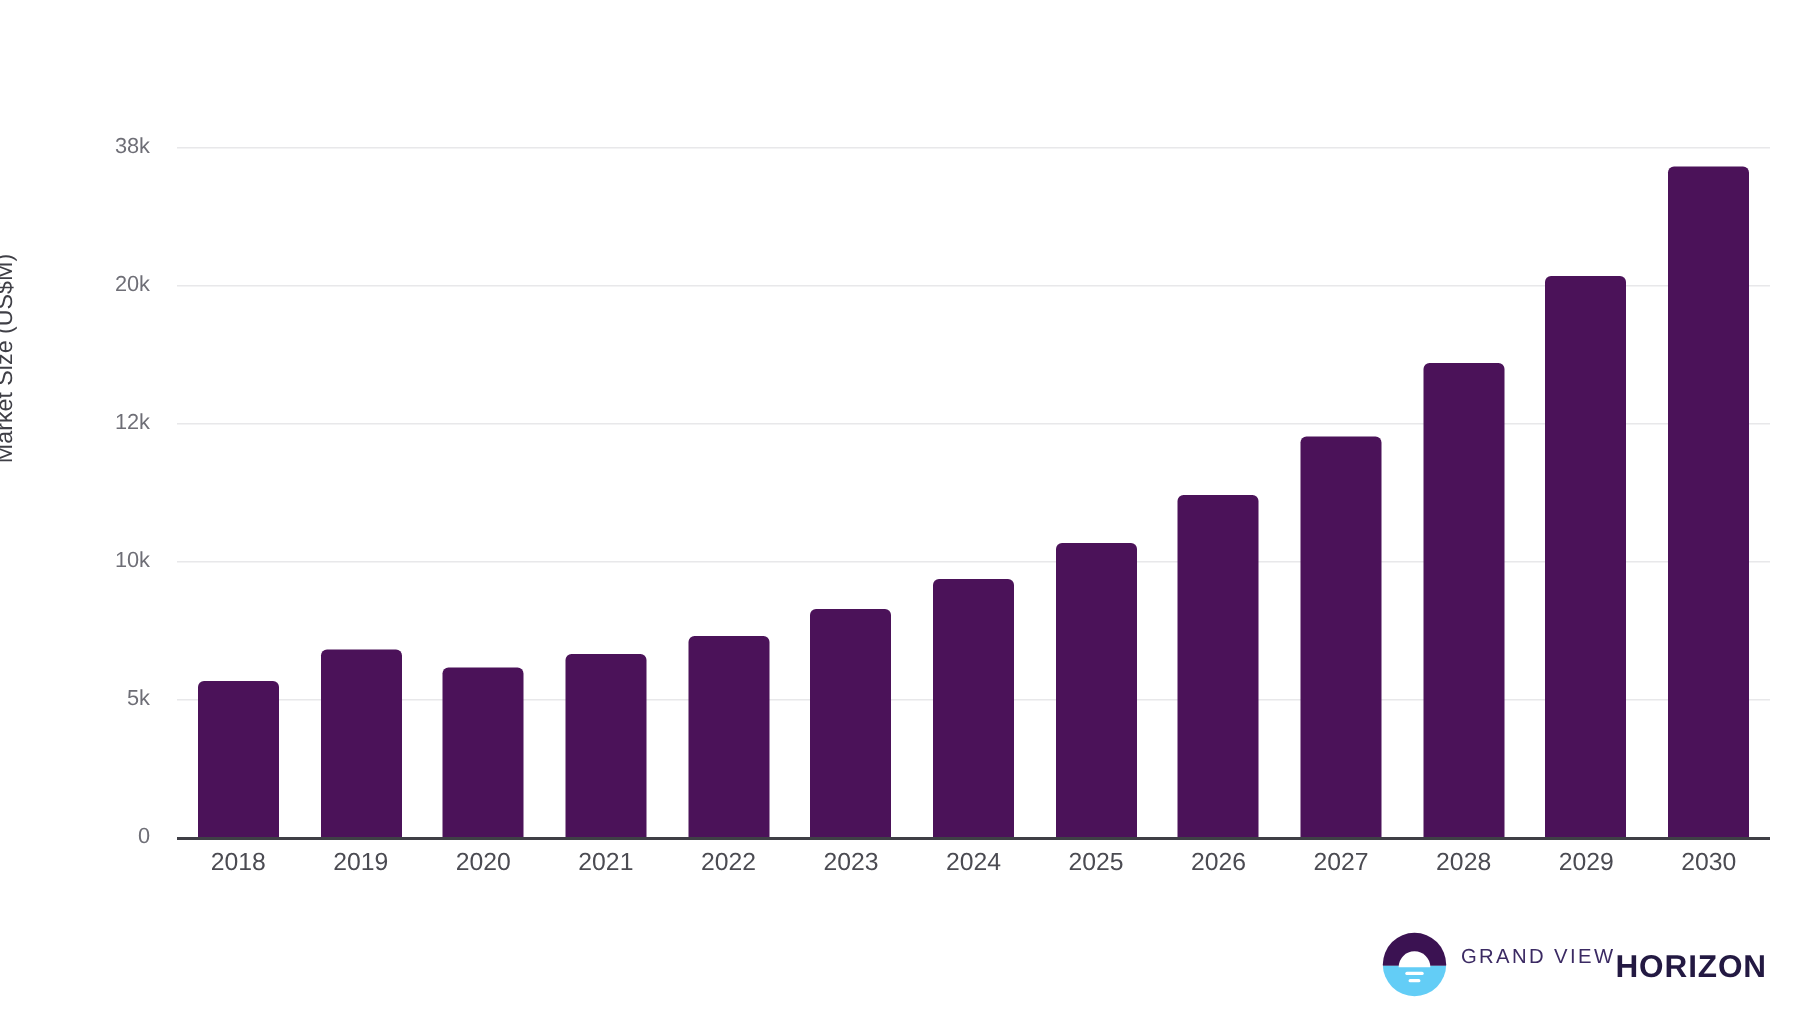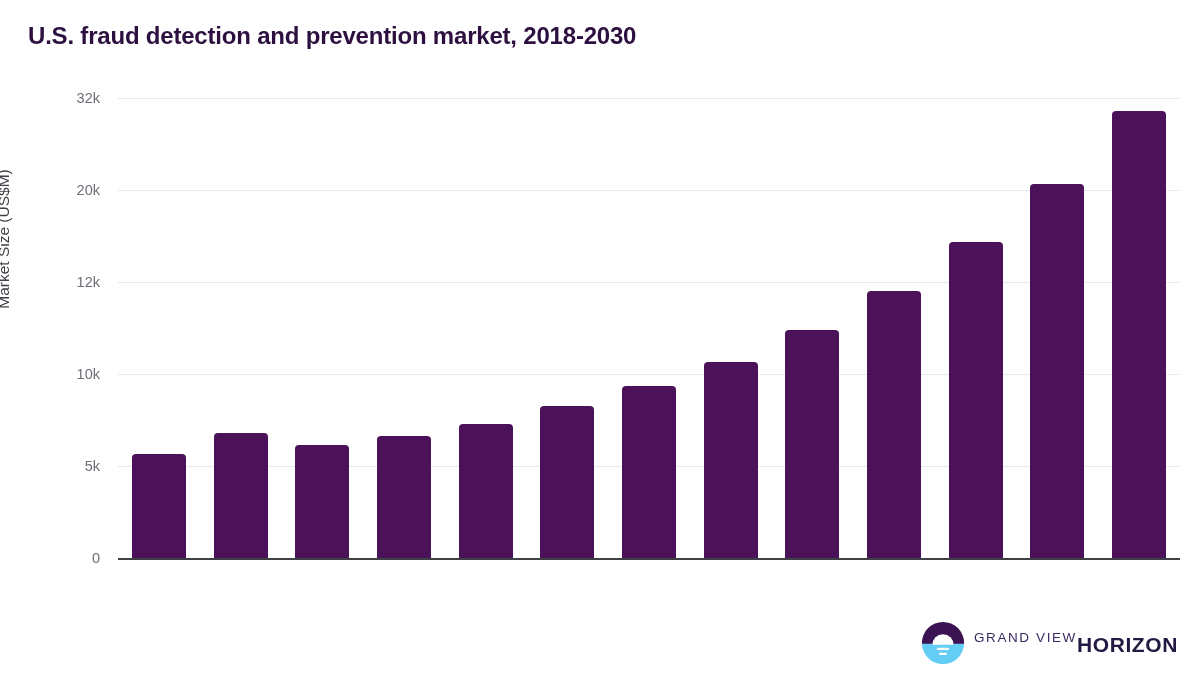--- a/index.html
+++ b/index.html
@@ -180,33 +180,32 @@
     color: #231942;
     font-weight: bold;
     margin-top: 3px;
   }
 </style>
 </head>
 <body>
 
 <div class="page">
 
-  <div class="chart-title">U.S. fraud detection and prevention market, 2018-2030</div>
 
   <div style="position:absolute;left:0;top:0;width:1200px;height:675px;pointer-events:none;">
     <div class="y-axis-title">Market Size (US$M)</div>
   </div>
 
   <div class="ylabels" id="ylabels">
       <div class="ytick" style="top: 558px;">0</div>
       <div class="ytick" style="top: 466px;">5k</div>
       <div class="ytick" style="top: 374px;">10k</div>
       <div class="ytick" style="top: 282px;">12k</div>
       <div class="ytick" style="top: 190px; text-align: right;">20k</div>
-      <div class="ytick" style="top: 98px;">32k</div>
+      <div class="ytick" style="top: 98px;">38k</div>
     </div>
 
   <div class="plot-area">
     <div id="gridlines">
         <div class="grid-line" style="top: 368px;"></div>
         <div class="grid-line" style="top: 276px;"></div>
         <div class="grid-line" style="top: 184px;"></div>
         <div class="grid-line" style="top: 92px;"></div>
         <div class="grid-line" style="top: 0px;"></div>
       </div>
@@ -248,20 +247,35 @@
           <div class="bar" title="2029: 20300" style="height: 373.52px; background: rgb(75, 18, 89);"></div>
         </div>
         <div class="bar-slot" style="left: 980.308px; width: 81.6923px;">
           <div class="bar" title="2030: 24300" style="height: 447.12px; background: rgb(75, 18, 89);"></div>
         </div>
       </div>
   </div>
 
   <div class="axis-baseline"></div>
 
+  <div class="xticks" id="xticks">
+      <div class="xtick" style="left: 40.8462px;">2018</div>
+      <div class="xtick" style="left: 122.538px;">2019</div>
+      <div class="xtick" style="left: 204.231px;">2020</div>
+      <div class="xtick" style="left: 285.923px;">2021</div>
+      <div class="xtick" style="left: 367.615px;">2022</div>
+      <div class="xtick" style="left: 449.308px;">2023</div>
+      <div class="xtick" style="left: 531px;">2024</div>
+      <div class="xtick" style="left: 612.692px;">2025</div>
+      <div class="xtick" style="left: 694.385px;">2026</div>
+      <div class="xtick" style="left: 776.077px;">2027</div>
+      <div class="xtick" style="left: 857.769px;">2028</div>
+      <div class="xtick" style="left: 939.462px;">2029</div>
+      <div class="xtick" style="left: 1021.15px;">2030</div>
+    </div>
 
 
   <div class="logo">
     <svg class="logo-mark" viewBox="0 0 100 100">
       <defs>
         <clipPath id="circClip">
             <circle cx="50" cy="50" r="48"></circle>
           </clipPath>
       </defs>
       <g clip-path="url(#circClip)">

